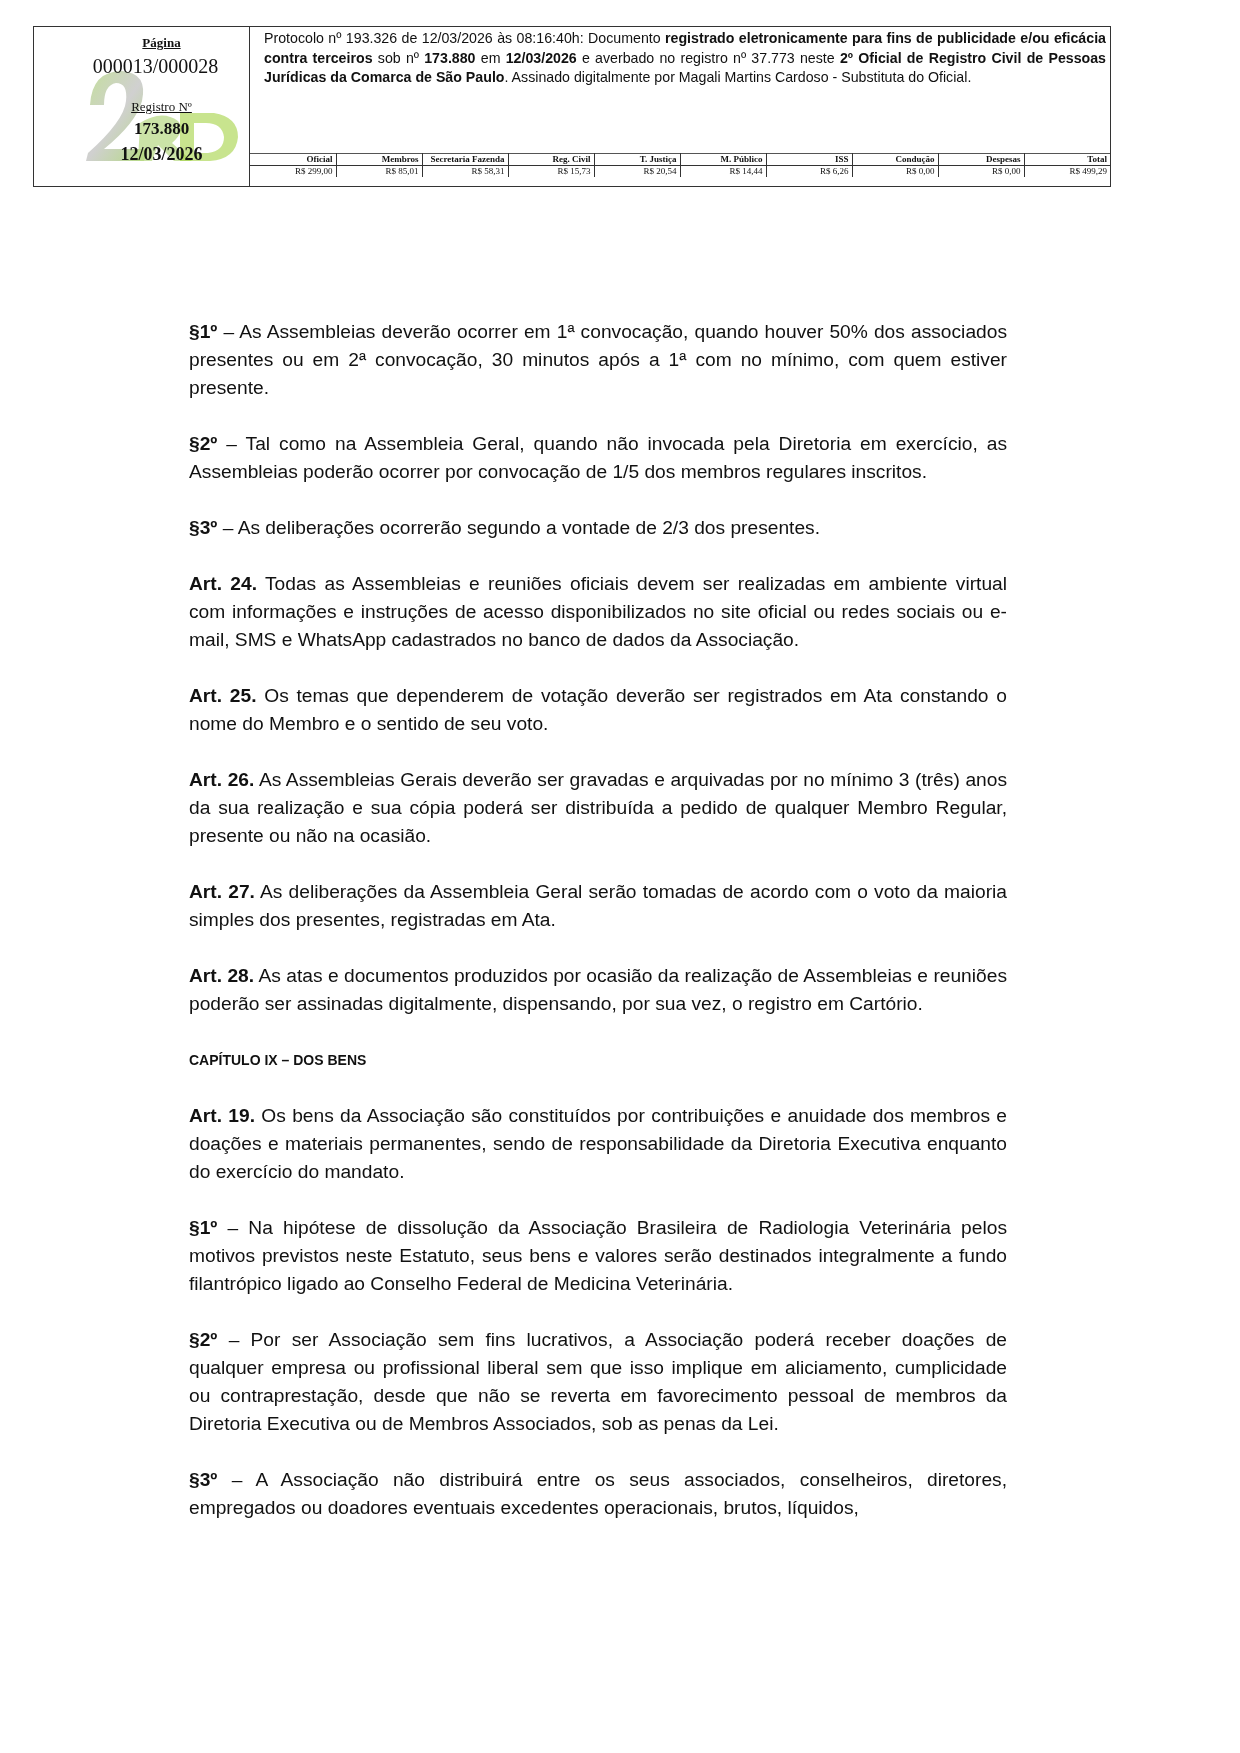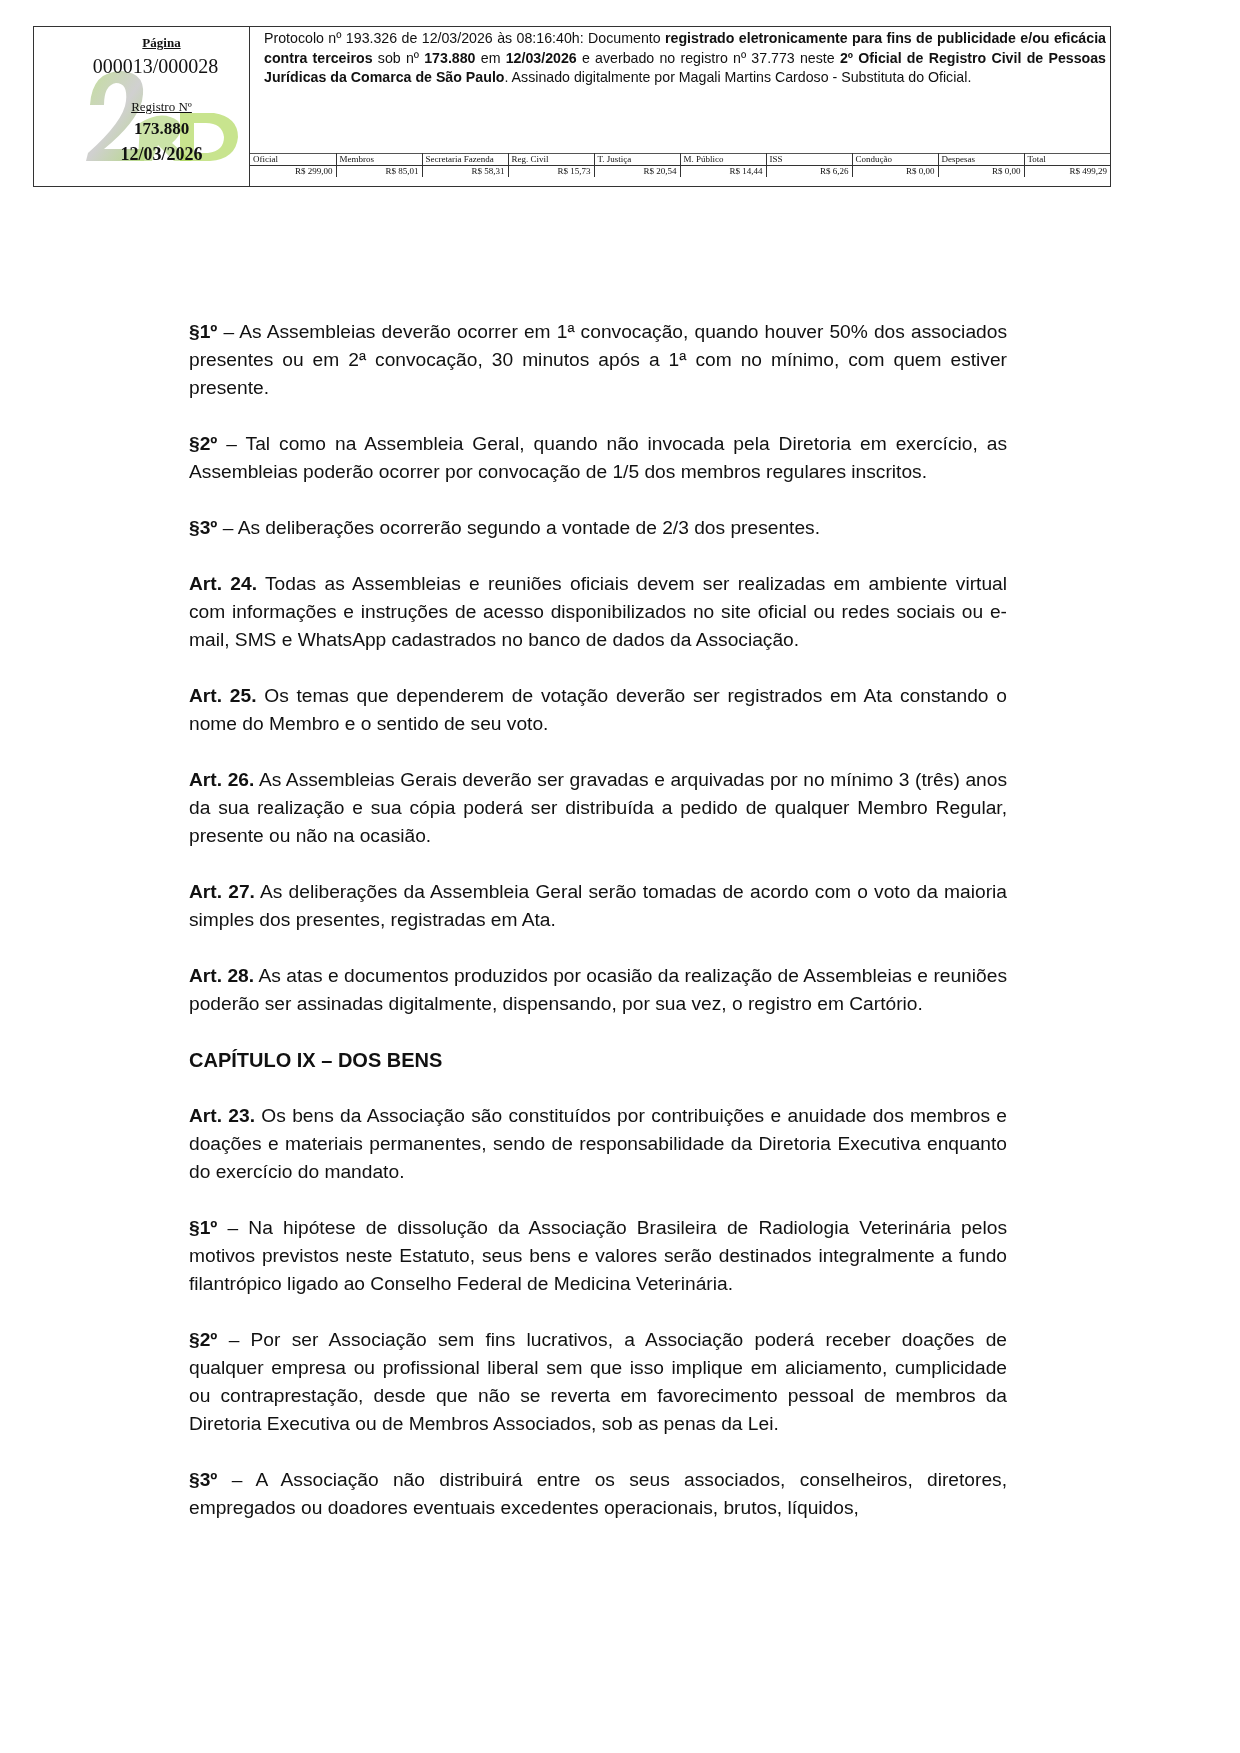--- a/index.html
+++ b/index.html
@@ -35,32 +35,32 @@
   .protocol b { font-weight: bold; }
   .fees-table { width: 100%; border-collapse: collapse; table-layout: fixed; position: absolute; left: 0; right: 0; top: 126px; }
   .fees-table td {
     border: 1px solid #333; padding: 0 3px; height: 11px; line-height: 11px;
     font-family: "Liberation Serif", serif; font-size: 9px; color: #111; white-space: nowrap; overflow: hidden;
   }
   .fees-table tr:first-child td { border-top: 1.5px solid #555; }
   .fees-table td:first-child { border-left: none; }
   .fees-table td:last-child { border-right: none; }
   .fees-table tr:last-child td { border-bottom: none; }
-  .fees-table .h { text-align: left; }
+  .fees-table .h { text-align: right; font-weight: bold; }
   .fees-table .v { text-align: right; }
 
   
   .content {
     position: absolute; left: 189px; width: 818px; top: 318px;
     font-family: "Liberation Sans", sans-serif; font-size: 19.2px; line-height: 28px;
     color: #111;
   }
   .content p { margin: 0 0 28px 0; text-align: justify; }
   .content p b { font-weight: bold; }
-  .content h2 { margin: 0 0 28px 0; font-size: 20px; font-weight: bold; line-height: 28px; }
+  .content h2 { margin: 0 0 28px 0; font-size: 14px; font-weight: bold; line-height: 28px; }
   .content p.last { margin-bottom: 0; }
 </style>
 </head>
 <body>
 
 <div class="reg-box">
   <div class="reg-left">
     <svg class="watermark" viewBox="0 0 160 100">
       <defs>
         <linearGradient id="wm" x1="0" y1="0" x2="1" y2="1">
@@ -119,17 +119,17 @@
   <p><b>§2º</b><span> – Tal como na Assembleia Geral, quando não invocada pela Diretoria em exercício, as Assembleias poderão ocorrer por convocação de 1/5 dos membros regulares inscritos.</span></p>
   <p><b>§3º</b><span> – As deliberações ocorrerão segundo a vontade de 2/3 dos presentes.</span></p>
   <p><b>Art. 24.</b><span> Todas as Assembleias e reuniões oficiais devem ser realizadas em ambiente virtual com informações e instruções de acesso disponibilizados no site oficial ou redes sociais ou e-mail, SMS e WhatsApp cadastrados no banco de dados da Associação.</span></p>
   <p><b>Art. 25.</b><span> Os temas que dependerem de votação deverão ser registrados em Ata constando o nome do Membro e o sentido de seu voto.</span></p>
   <p><b>Art. 26.</b><span> As Assembleias Gerais deverão ser gravadas e arquivadas por no mínimo 3 (três) anos da sua realização e sua cópia poderá ser distribuída a pedido de qualquer Membro Regular, presente ou não na ocasião.</span></p>
   <p><b>Art. 27.</b><span> As deliberações da Assembleia Geral serão tomadas de acordo com o voto da maioria simples dos presentes, registradas em Ata.</span></p>
   <p><b>Art. 28.</b><span> As atas e documentos produzidos por ocasião da realização de Assembleias e reuniões poderão ser assinadas digitalmente, dispensando, por sua vez, o registro em Cartório.</span></p>
 
   <h2>CAPÍTULO IX – DOS BENS</h2>
 
-  <p><b>Art. 23.</b><span> Os bens da Associação são constituídos por contribuições e anuidade dos membros e doações e materiais permanentes, sendo de responsabilidade da Diretoria Executiva enquanto do exercício do mandato.</span></p>
+  <p><b>Art. 19.</b><span> Os bens da Associação são constituídos por contribuições e anuidade dos membros e doações e materiais permanentes, sendo de responsabilidade da Diretoria Executiva enquanto do exercício do mandato.</span></p>
   <p><b>§1º</b><span> – Na hipótese de dissolução da Associação Brasileira de Radiologia Veterinária pelos motivos previstos neste Estatuto, seus bens e valores serão destinados integralmente a fundo filantrópico ligado ao Conselho Federal de Medicina Veterinária.</span></p>
   <p><b>§2º</b><span> – Por ser Associação sem fins lucrativos, a Associação poderá receber doações de qualquer empresa ou profissional liberal sem que isso implique em aliciamento, cumplicidade ou contraprestação, desde que não se reverta em favorecimento pessoal de membros da Diretoria Executiva ou de Membros Associados, sob as penas da Lei.</span></p>
   <p class="last"><b>§3º</b><span> – A Associação não distribuirá entre os seus associados, conselheiros, diretores, empregados ou doadores eventuais excedentes operacionais, brutos, líquidos,</span></p>
 </div>
 
 </body></html>

